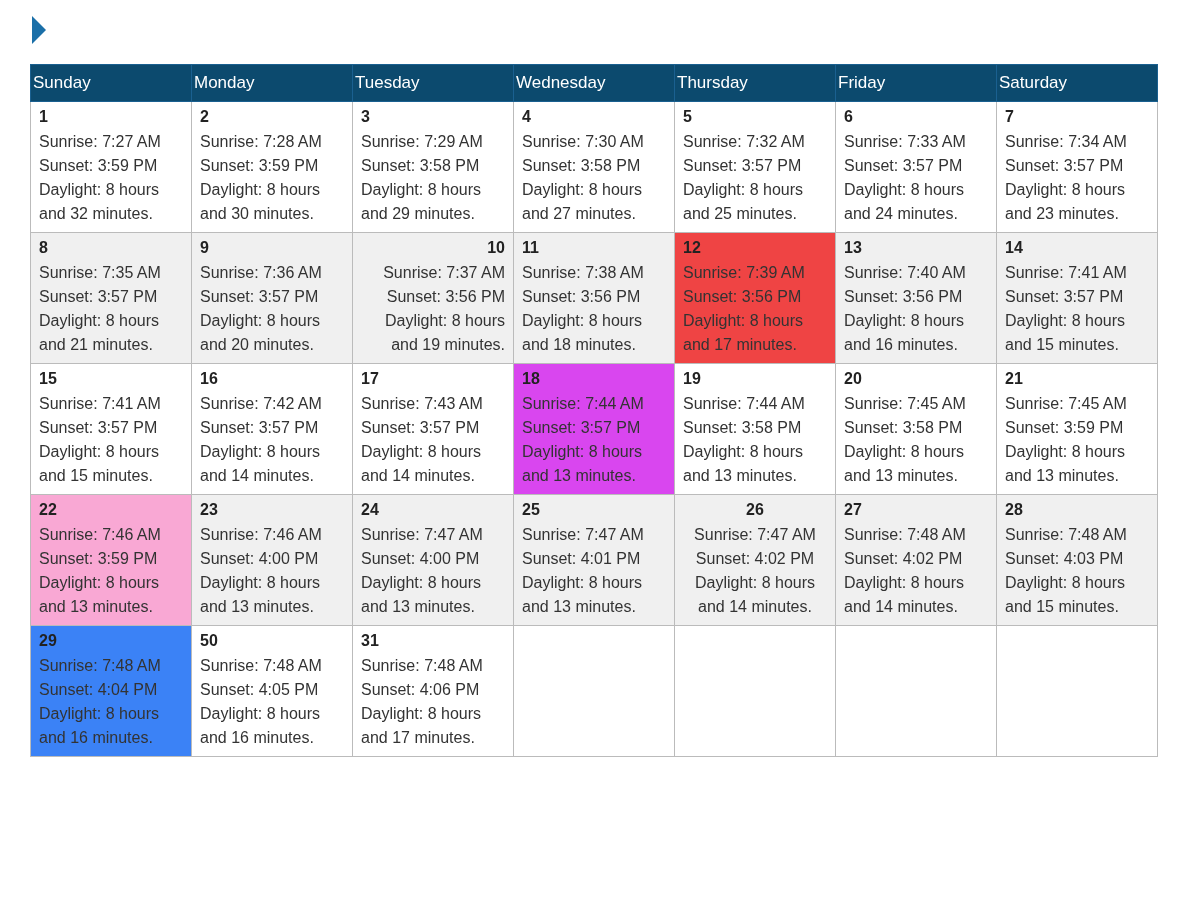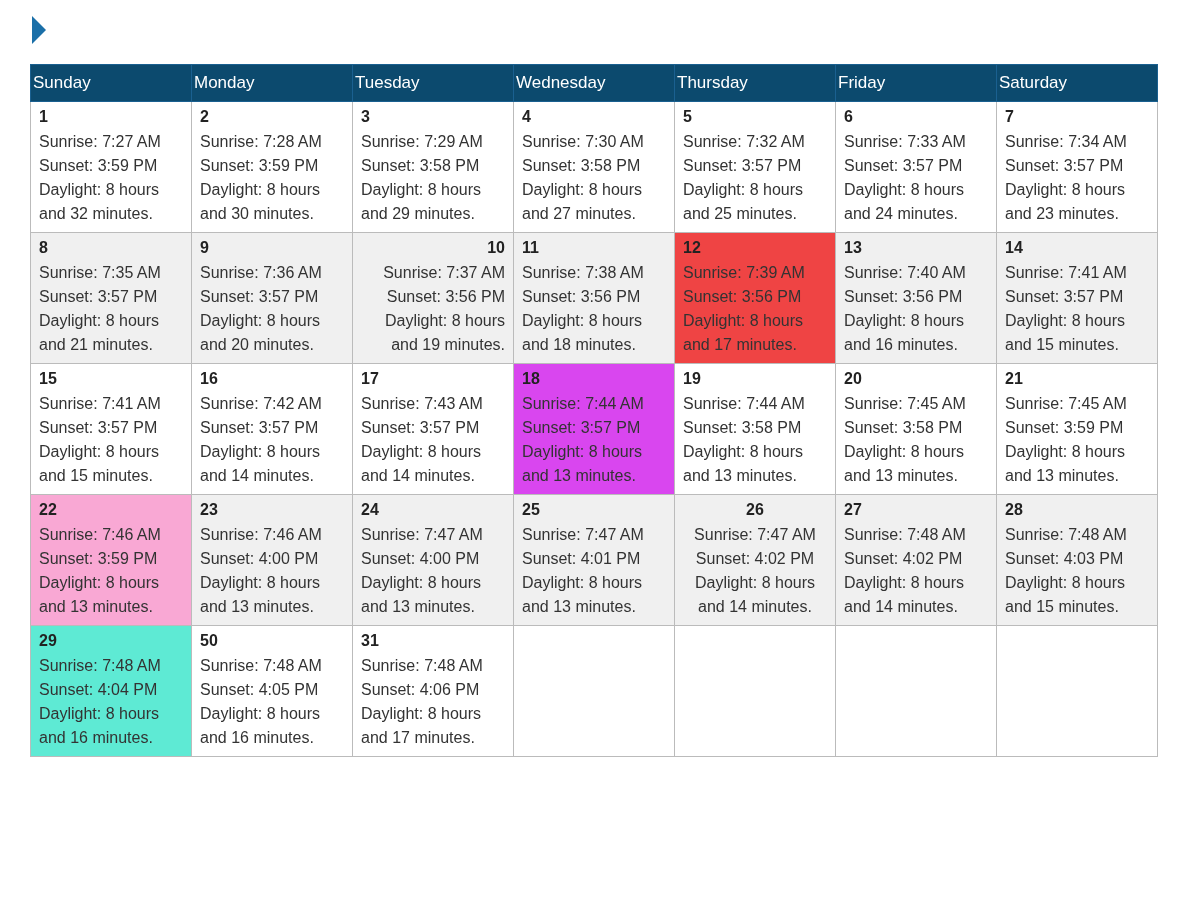--- a/index.html
+++ b/index.html
@@ -249,21 +249,21 @@
         <td style="background-color: rgb(240, 240, 240);">
         <span class="day-number">27</span>
         <span class="day-info">Sunrise: 7:48 AM<br>Sunset: 4:02 PM<br>Daylight: 8 hours<br>and 14 minutes.</span>
       </td>
         <td style="background-color: rgb(240, 240, 240);">
         <span class="day-number">28</span>
         <span class="day-info">Sunrise: 7:48 AM<br>Sunset: 4:03 PM<br>Daylight: 8 hours<br>and 15 minutes.</span>
       </td>
       </tr>
       <tr class="week-row">
-        <td style="background-color: #5eead4;">
+        <td style="background-color: #3b82f6;">
         <span class="day-number">29</span>
         <span class="day-info">Sunrise: 7:48 AM<br>Sunset: 4:04 PM<br>Daylight: 8 hours<br>and 16 minutes.</span>
       </td>
         <td style="background-color: rgb(255, 255, 255);">
         <span class="day-number">50</span>
         <span class="day-info">Sunrise: 7:48 AM<br>Sunset: 4:05 PM<br>Daylight: 8 hours<br>and 16 minutes.</span>
       </td>
         <td style="background-color: rgb(255, 255, 255);">
         <span class="day-number">31</span>
         <span class="day-info">Sunrise: 7:48 AM<br>Sunset: 4:06 PM<br>Daylight: 8 hours<br>and 17 minutes.</span>

